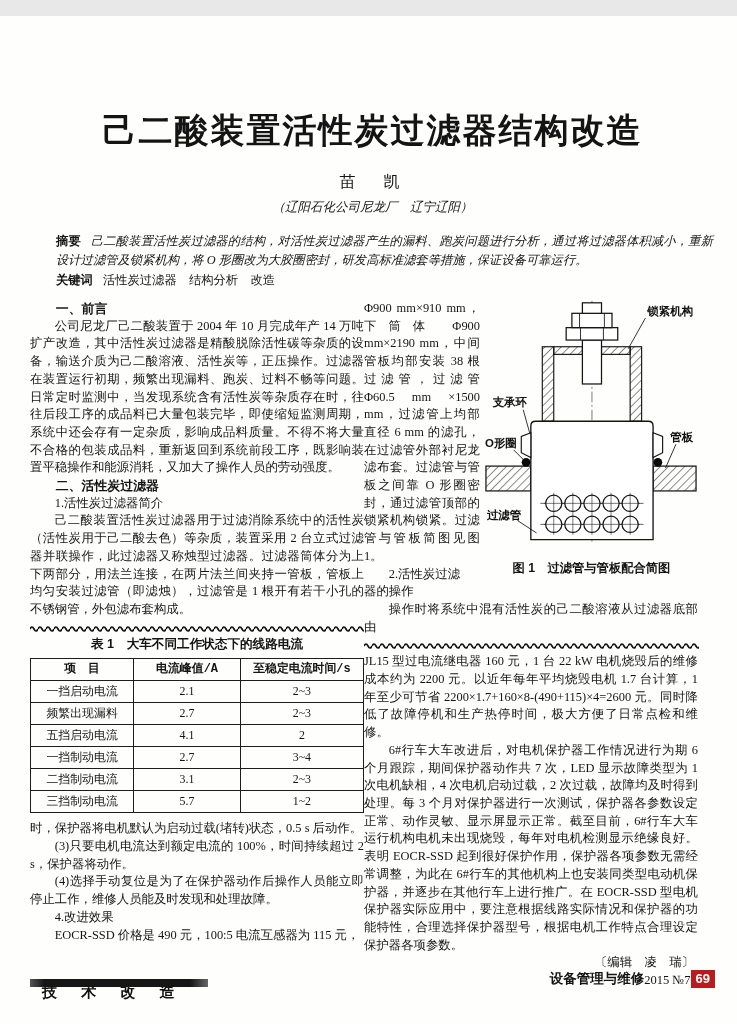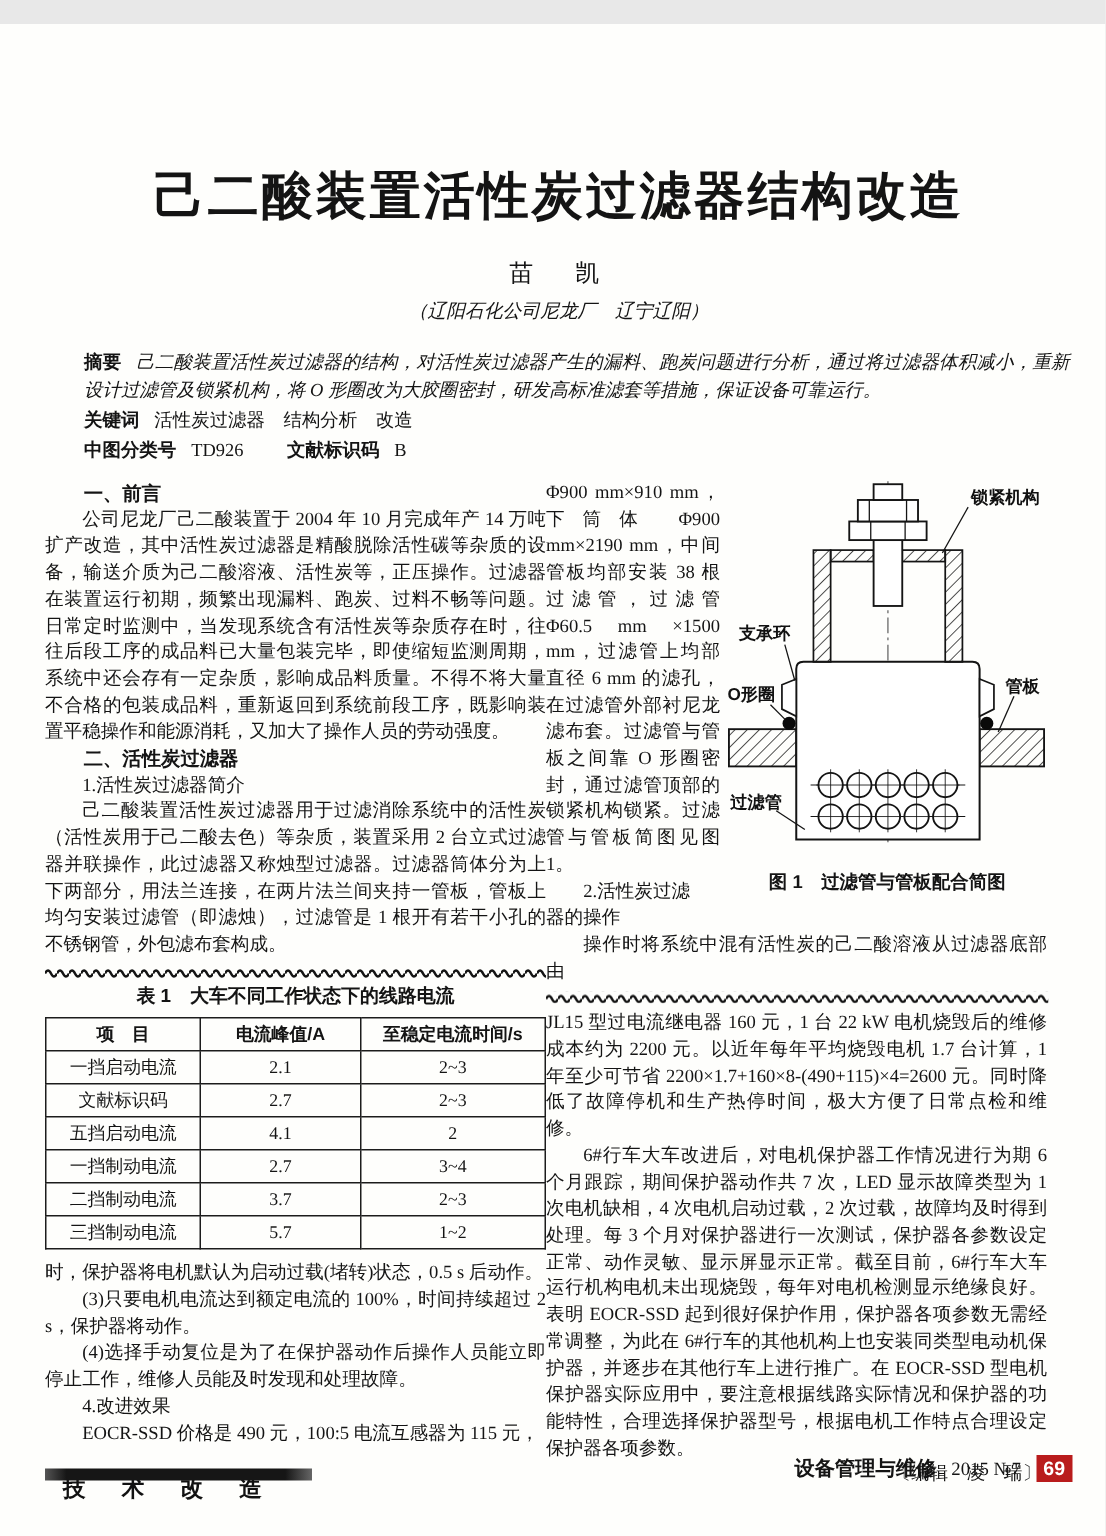--- a/index.html
+++ b/index.html
@@ -35,21 +35,21 @@
   .no-indent { text-indent:0 !important; }
 
   .wavy { display:block; margin:5px 0 4px 0; }
 
   
   .tbl-caption { text-align:center; font-family:"Liberation Sans","DejaVu Sans",sans-serif;
     font-weight:bold; font-size:12.6px; margin:3px 0 5px 0; text-indent:0; }
   table.data { border-collapse:collapse; width:100%; margin:0 0 7px 0; table-layout:fixed; }
   table.data th, table.data td { border:1.2px solid #1c1c1c; text-align:center;
     height:21px; padding:0 2px; font-size:11.9px; }
-  table.data th { font-family:Liberation Sans, sans-serif; font-weight:bold; }
+  table.data th { font-family:Liberation Mono, monospace; font-weight:bold; }
   table.data col.c1 { width:31%; } table.data col.c2 { width:32%; } table.data col.c3 { width:37%; }
 
   
   .fig-row { display:flex; gap:5px; }
   .side-text { width:116px; }
   .figure { flex:1; }
   .fig-caption { text-align:center; font-family:"Liberation Sans","DejaVu Sans",sans-serif;
     font-weight:bold; font-size:12.3px; margin-top:2px; }
   svg text.flabel { font-family:"Liberation Sans","DejaVu Sans",sans-serif;
     font-size:12px; font-weight:600; fill:#111; }
@@ -58,21 +58,21 @@
 
   
   .footer { position:absolute; left:30px; right:22px; top:948px; height:30px;
     display:flex; justify-content:space-between; align-items:center; }
   .sec-marker { position:relative; width:178px; height:24px; }
   .sec-marker .txt { position:absolute; left:12px; top:16px;
     font-family:"Liberation Sans","DejaVu Sans",sans-serif; font-weight:bold;
     font-size:15px; letter-spacing:10px; color:#111; white-space:nowrap; }
   .sec-marker .bar { position:absolute; left:0; right:0; top:12px; height:8px;
     background:linear-gradient(90deg,#555 0%,#161616 8%,#161616 90%,#666 100%); }
-  .journal-meta { display:flex; align-items:center; gap:10px; }
+  .journal-meta { display:flex; align-items:flex-end; }
   .journal-name { font-family:"Liberation Sans","DejaVu Sans",sans-serif;
     font-weight:bold; font-size:13.5px; }
   .issue { font-size:12.5px; }
   .page-no { background:#b91c1c; color:#fff; font-family:"Liberation Sans","DejaVu Sans",sans-serif;
     font-size:13px; font-weight:bold; padding:2px 5px; line-height:14px; }
 </style>
 </head>
 <body>
 
 <div class="page">
@@ -81,24 +81,20 @@
     <h1 class="title">己二酸装置活性炭过滤器结构改造</h1>
     <div class="author">苗　凯</div>
     <div class="affiliation">（辽阳石化公司尼龙厂　辽宁辽阳）</div>
 
     <div class="abstract-block">
       <div class="abs-row">
         <span class="lbl">摘要</span><span class="abstract-text">己二酸装置活性炭过滤器的结构，对活性炭过滤器产生的漏料、跑炭问题进行分析，通过将过滤器体积减小，重新设计过滤管及锁紧机构，将 O 形圈改为大胶圈密封，研发高标准滤套等措施，保证设备可靠运行。</span>
       </div>
       <div class="kw-row">
         <span class="lbl">关键词</span><span>活性炭过滤器　结构分析　改造</span>
-      </div>
-      <div class="clc-row">
-        <span class="lbl">中图分类号</span><span class="v">TD926</span>
-        <span class="lbl">文献标识码</span><span>B</span>
       </div>
     </div>
 
     <div class="cols">
 
       <div class="col">
         <p class="h-bold">一、前言</p>
         <p>公司尼龙厂己二酸装置于 2004 年 10 月完成年产 14 万吨扩产改造，其中活性炭过滤器是精酸脱除活性碳等杂质的设备，输送介质为己二酸溶液、活性炭等，正压操作。过滤器在装置运行初期，频繁出现漏料、跑炭、过料不畅等问题。日常定时监测中，当发现系统含有活性炭等杂质存在时，往往后段工序的成品料已大量包装完毕，即使缩短监测周期，系统中还会存有一定杂质，影响成品料质量。不得不将大量不合格的包装成品料，重新返回到系统前段工序，既影响装置平稳操作和能源消耗，又加大了操作人员的劳动强度。</p>
         <p class="h-bold">二、活性炭过滤器</p>
         <p>1.活性炭过滤器简介</p>
@@ -127,37 +123,37 @@
               <th>至稳定电流时间/s</th>
             </tr>
           </thead>
           <tbody>
               <tr>
                 <td>一挡启动电流</td>
                 <td>2.1</td>
                 <td>2~3</td>
               </tr>
               <tr>
-                <td>文献标识码</td>
+                <td>频繁出现漏料</td>
                 <td>2.7</td>
                 <td>2~3</td>
               </tr>
               <tr>
                 <td>五挡启动电流</td>
                 <td>4.1</td>
                 <td>2</td>
               </tr>
               <tr>
                 <td>一挡制动电流</td>
                 <td>2.7</td>
                 <td>3~4</td>
               </tr>
               <tr>
                 <td>二挡制动电流</td>
-                <td>3.7</td>
+                <td>3.1</td>
                 <td>2~3</td>
               </tr>
               <tr>
                 <td>三挡制动电流</td>
                 <td>5.7</td>
                 <td>1~2</td>
               </tr>
             </tbody>
         </table>
 

